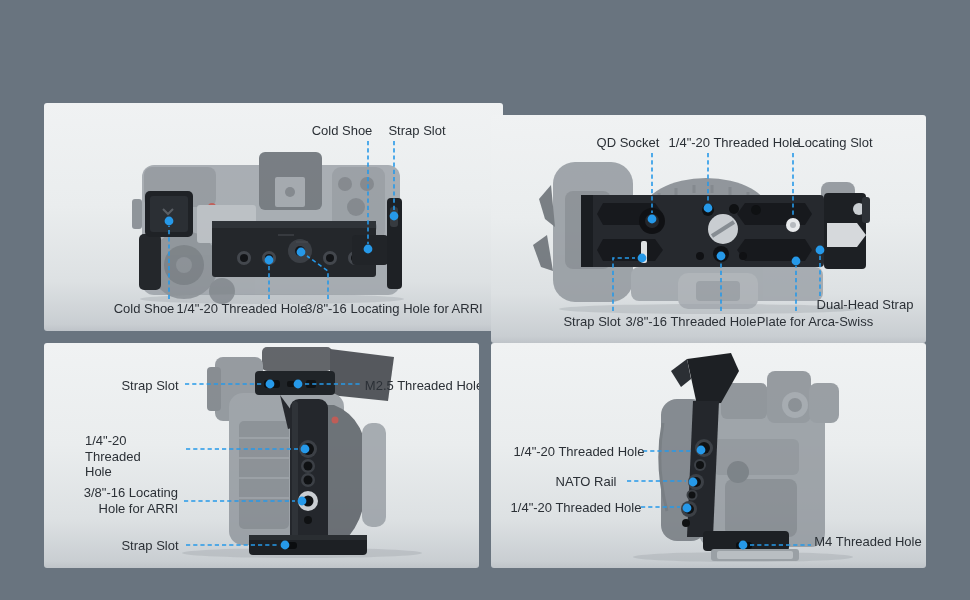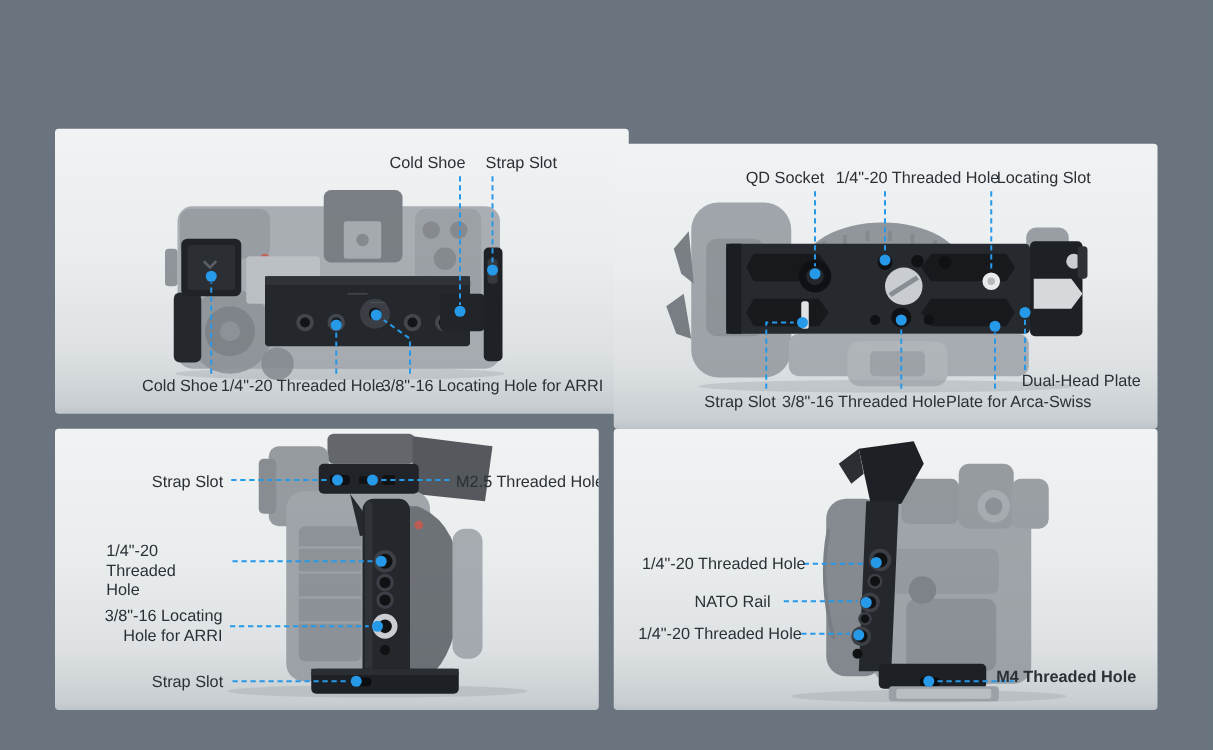--- a/index.html
+++ b/index.html
@@ -149,21 +149,21 @@
         <circle cx="305" cy="146" r="4.4"></circle>
         <circle cx="329" cy="135" r="4.4"></circle>
       </g>
     </svg>
     <div class="lbl" style="left:137px;top:27px;">QD Socket</div>
     <div class="lbl" style="left:243px;top:27px;">1/4"-20 Threaded Hole</div>
     <div class="lbl" style="left:344px;top:27px;">Locating Slot</div>
     <div class="lbl" style="left:101px;top:206px;">Strap Slot</div>
     <div class="lbl" style="left:200px;top:206px;">3/8"-16 Threaded Hole</div>
     <div class="lbl" style="left:324px;top:206px;">Plate for Arca-Swiss</div>
-    <div class="lbl" style="left:374px;top:189px;">Dual-Head Plate</div>
+    <div class="lbl" style="left:374px;top:189px;">Dual-Head Strap</div>
   </section>
 
   <section class="panel panel-bl">
     <svg width="435" height="225" viewBox="0 0 435 225">
       <g opacity="0.85">
         <rect x="218" y="4" width="70" height="24" rx="5" fill="#4a4e53"></rect>
         <path d="M286 6 l64 8 -6 44 -58 -6 z" fill="#3a3e43"></path>
         <rect x="171" y="14" width="48" height="64" rx="8" fill="#868c92"></rect>
         <rect x="163" y="24" width="14" height="44" rx="4" fill="#767c82"></rect>
         <rect x="185" y="50" width="115" height="152" rx="14" fill="#92989e"></rect>
@@ -265,16 +265,16 @@
       <g fill="#2699e9">
         <circle cx="210" cy="107" r="4.4"></circle>
         <circle cx="202" cy="139" r="4.4"></circle>
         <circle cx="196" cy="165" r="4.4"></circle>
         <circle cx="252" cy="202" r="4.4"></circle>
       </g>
     </svg>
     <div class="lbl" style="left:88px;top:108px;">1/4"-20 Threaded Hole</div>
     <div class="lbl" style="left:95px;top:138px;text-align:right;">NATO Rail</div>
     <div class="lbl" style="left:85px;top:164px;">1/4"-20 Threaded Hole</div>
-    <div class="lbl" style="left:362px;top:198px;font-weight:bold;">M4 Threaded Hole</div>
+    <div class="lbl" style="left:377px;top:198px;">M4 Threaded Hole</div>
   </section>
 
 </div>
 
 </body></html>

